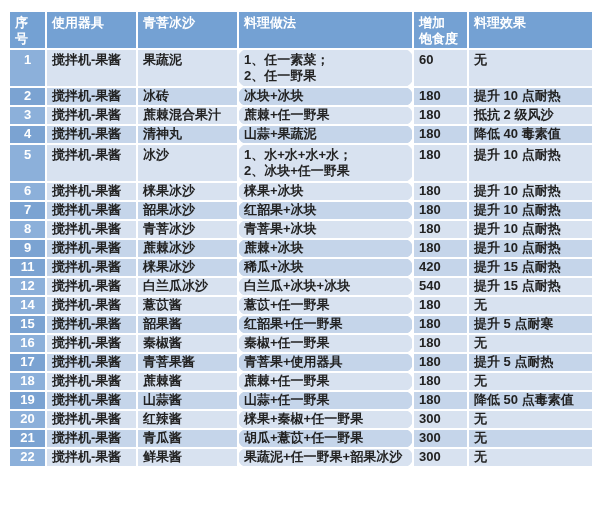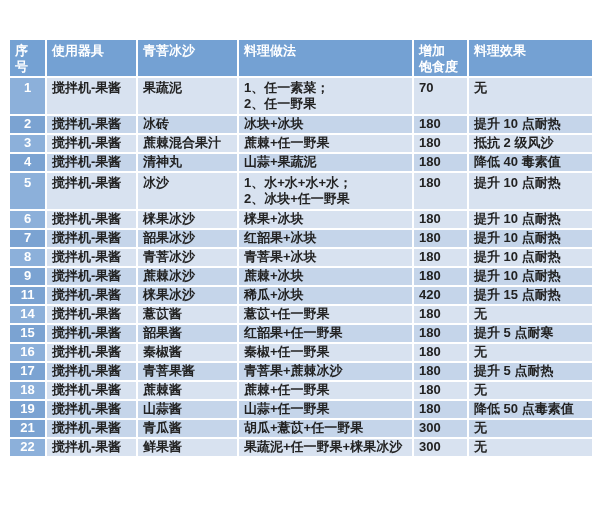--- a/index.html
+++ b/index.html
@@ -11,21 +11,21 @@
     --text_dark:#222222;
     --page_bg:#FFFFFF;
   }
   *{box-sizing:border-box;}
   html,body{margin:0;padding:0;}
   body{
     width:600px;height:505px;overflow:hidden;
     background:var(--page_bg);
     font-family:"Liberation Sans","DejaVu Sans",sans-serif;
   }
-  .wrap{padding:10px 8px 0 8px;margin-top:28px;}
+  .wrap{padding:10px 8px 0 8px;}
   table.recipe{
     border-collapse:collapse;
     table-layout:fixed;
     width:584px;
   }
   th,td{
     border:2px solid #fff;
     font-size:13px;
     font-weight:bold;
     line-height:1.25;
@@ -42,21 +42,21 @@
     padding-top:3px;
     white-space:pre-line;
   }
   td{color:var(--text_dark);height:19px;}
   td.num{color:#fff;text-align:center;padding:0 2px;}
   tr.light td{background:var(--row_light);}
   tr.dark td{background:var(--row_dark);}
   tr.light td.num{background:var(--num_light);}
   tr.dark td.num{background:var(--num_dark);}
   tr.tall td{height:38px;vertical-align:top;padding-top:2px;}
-  td.recipe-cell{white-space:pre-line;}
+  td.recipe-cell{white-space:pre-line;border-radius:10px;}
 </style>
 </head>
 <body>
 
 <div class="wrap">
   <table class="recipe">
     <colgroup>
       <col style="width:37px">
       <col style="width:91px">
       <col style="width:101px">
@@ -75,21 +75,21 @@
         <th>料理效果</th>
       </tr>
     </thead>
     <tbody id="tbody">
         <tr class="light tall">
           <td class="num">1</td>
           <td>搅拌机-果酱</td>
           <td>果蔬泥</td>
           <td class="recipe-cell">1、任一素菜；
 2、任一野果</td>
-          <td>70</td>
+          <td>60</td>
           <td>无</td>
         </tr>
         <tr class="dark">
           <td class="num">2</td>
           <td>搅拌机-果酱</td>
           <td>冰砖</td>
           <td class="recipe-cell">冰块+冰块</td>
           <td>180</td>
           <td>提升 10 点耐热</td>
         </tr>
@@ -152,20 +152,28 @@
         </tr>
         <tr class="dark">
           <td class="num">11</td>
           <td>搅拌机-果酱</td>
           <td>梾果冰沙</td>
           <td class="recipe-cell">稀瓜+冰块</td>
           <td>420</td>
           <td>提升 15 点耐热</td>
         </tr>
         <tr class="light">
+          <td class="num">12</td>
+          <td>搅拌机-果酱</td>
+          <td>白兰瓜冰沙</td>
+          <td class="recipe-cell">白兰瓜+冰块+冰块</td>
+          <td>540</td>
+          <td>提升 15 点耐热</td>
+        </tr>
+        <tr class="light">
           <td class="num">14</td>
           <td>搅拌机-果酱</td>
           <td>薏苡酱</td>
           <td class="recipe-cell">薏苡+任一野果</td>
           <td>180</td>
           <td>无</td>
         </tr>
         <tr class="dark">
           <td class="num">15</td>
           <td>搅拌机-果酱</td>
@@ -179,51 +187,59 @@
           <td>搅拌机-果酱</td>
           <td>秦椒酱</td>
           <td class="recipe-cell">秦椒+任一野果</td>
           <td>180</td>
           <td>无</td>
         </tr>
         <tr class="dark">
           <td class="num">17</td>
           <td>搅拌机-果酱</td>
           <td>青菩果酱</td>
-          <td class="recipe-cell">青菩果+蔗棘冰沙</td>
+          <td class="recipe-cell">青菩果+使用器具</td>
           <td>180</td>
           <td>提升 5 点耐热</td>
         </tr>
         <tr class="light">
           <td class="num">18</td>
           <td>搅拌机-果酱</td>
           <td>蔗棘酱</td>
           <td class="recipe-cell">蔗棘+任一野果</td>
           <td>180</td>
           <td>无</td>
         </tr>
         <tr class="dark">
           <td class="num">19</td>
           <td>搅拌机-果酱</td>
           <td>山蒜酱</td>
           <td class="recipe-cell">山蒜+任一野果</td>
           <td>180</td>
           <td>降低 50 点毒素值</td>
+        </tr>
+        <tr class="light">
+          <td class="num">20</td>
+          <td>搅拌机-果酱</td>
+          <td>红辣酱</td>
+          <td class="recipe-cell">梾果+秦椒+任一野果</td>
+          <td>300</td>
+          <td>无</td>
         </tr>
         <tr class="dark">
           <td class="num">21</td>
           <td>搅拌机-果酱</td>
           <td>青瓜酱</td>
           <td class="recipe-cell">胡瓜+薏苡+任一野果</td>
           <td>300</td>
           <td>无</td>
         </tr>
         <tr class="light">
           <td class="num">22</td>
           <td>搅拌机-果酱</td>
           <td>鲜果酱</td>
-          <td class="recipe-cell">果蔬泥+任一野果+梾果冰沙</td>
+          <td class="recipe-cell">果蔬泥+任一野果+韶果冰沙</td>
           <td>300</td>
           <td>无</td>
         </tr>
       </tbody>
   </table>
 </div>
 
 </body></html>

